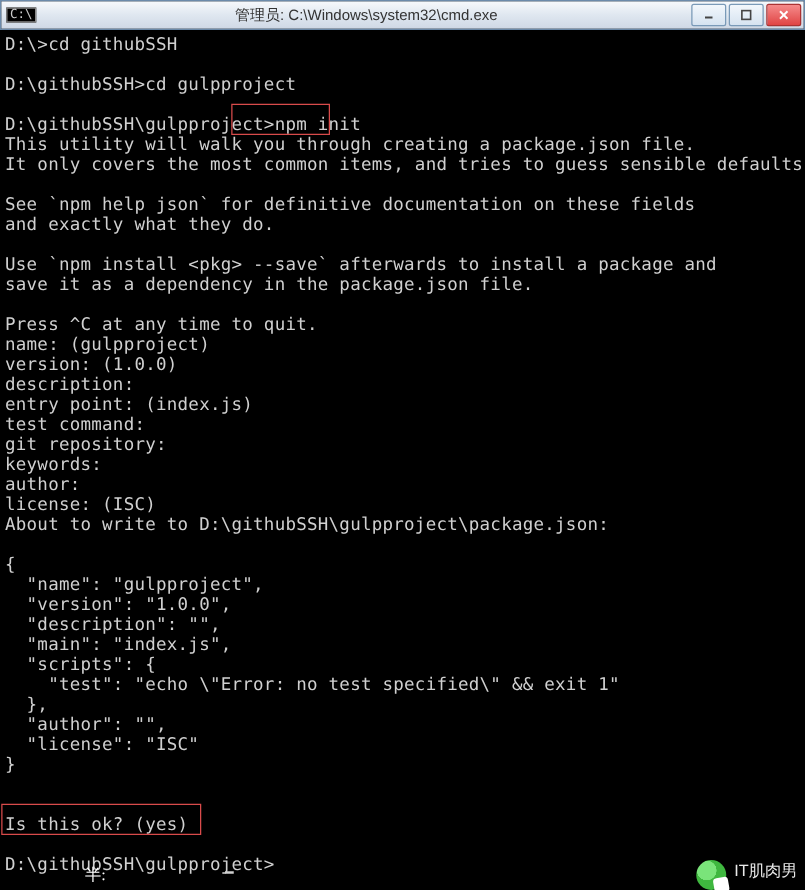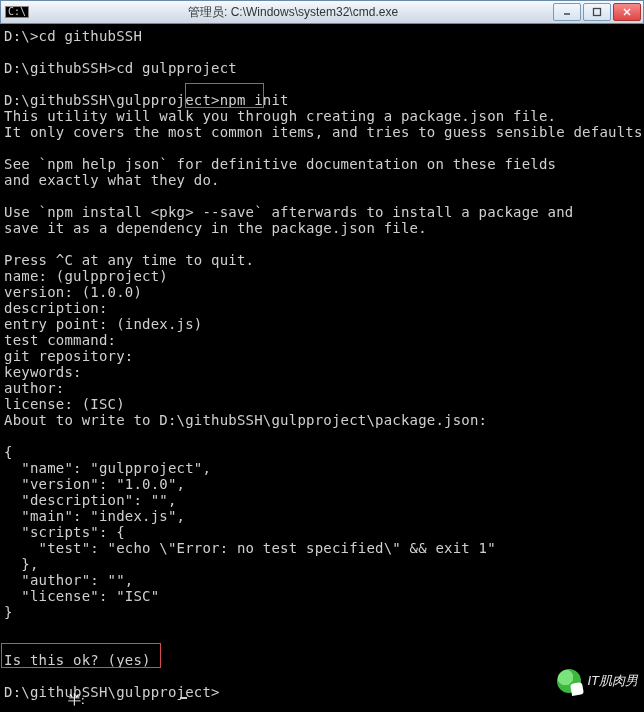--- a/index.html
+++ b/index.html
@@ -66,26 +66,24 @@
   }
   .cursor {
     position: absolute;
     width: 7px;
     height: 2px;
     background: #d0d0d0;
   }
   .wm {
     position: absolute;
     right: 6px;
-    bottom: 19px;
+    bottom: 0;
     display: flex;
-    align-items: center;
     gap: 6px;
     pointer-events:none;
-    font-style:italic;
   }
   .wm-icon {
     width: 24px;
     height: 24px;
     border-radius: 50%;
     background: radial-gradient(circle at 35% 35%, #7ae47a 0 35%, #3fb73f 36% 100%);
     position: relative;
   }
   .wm-bubble {
     position: absolute;

